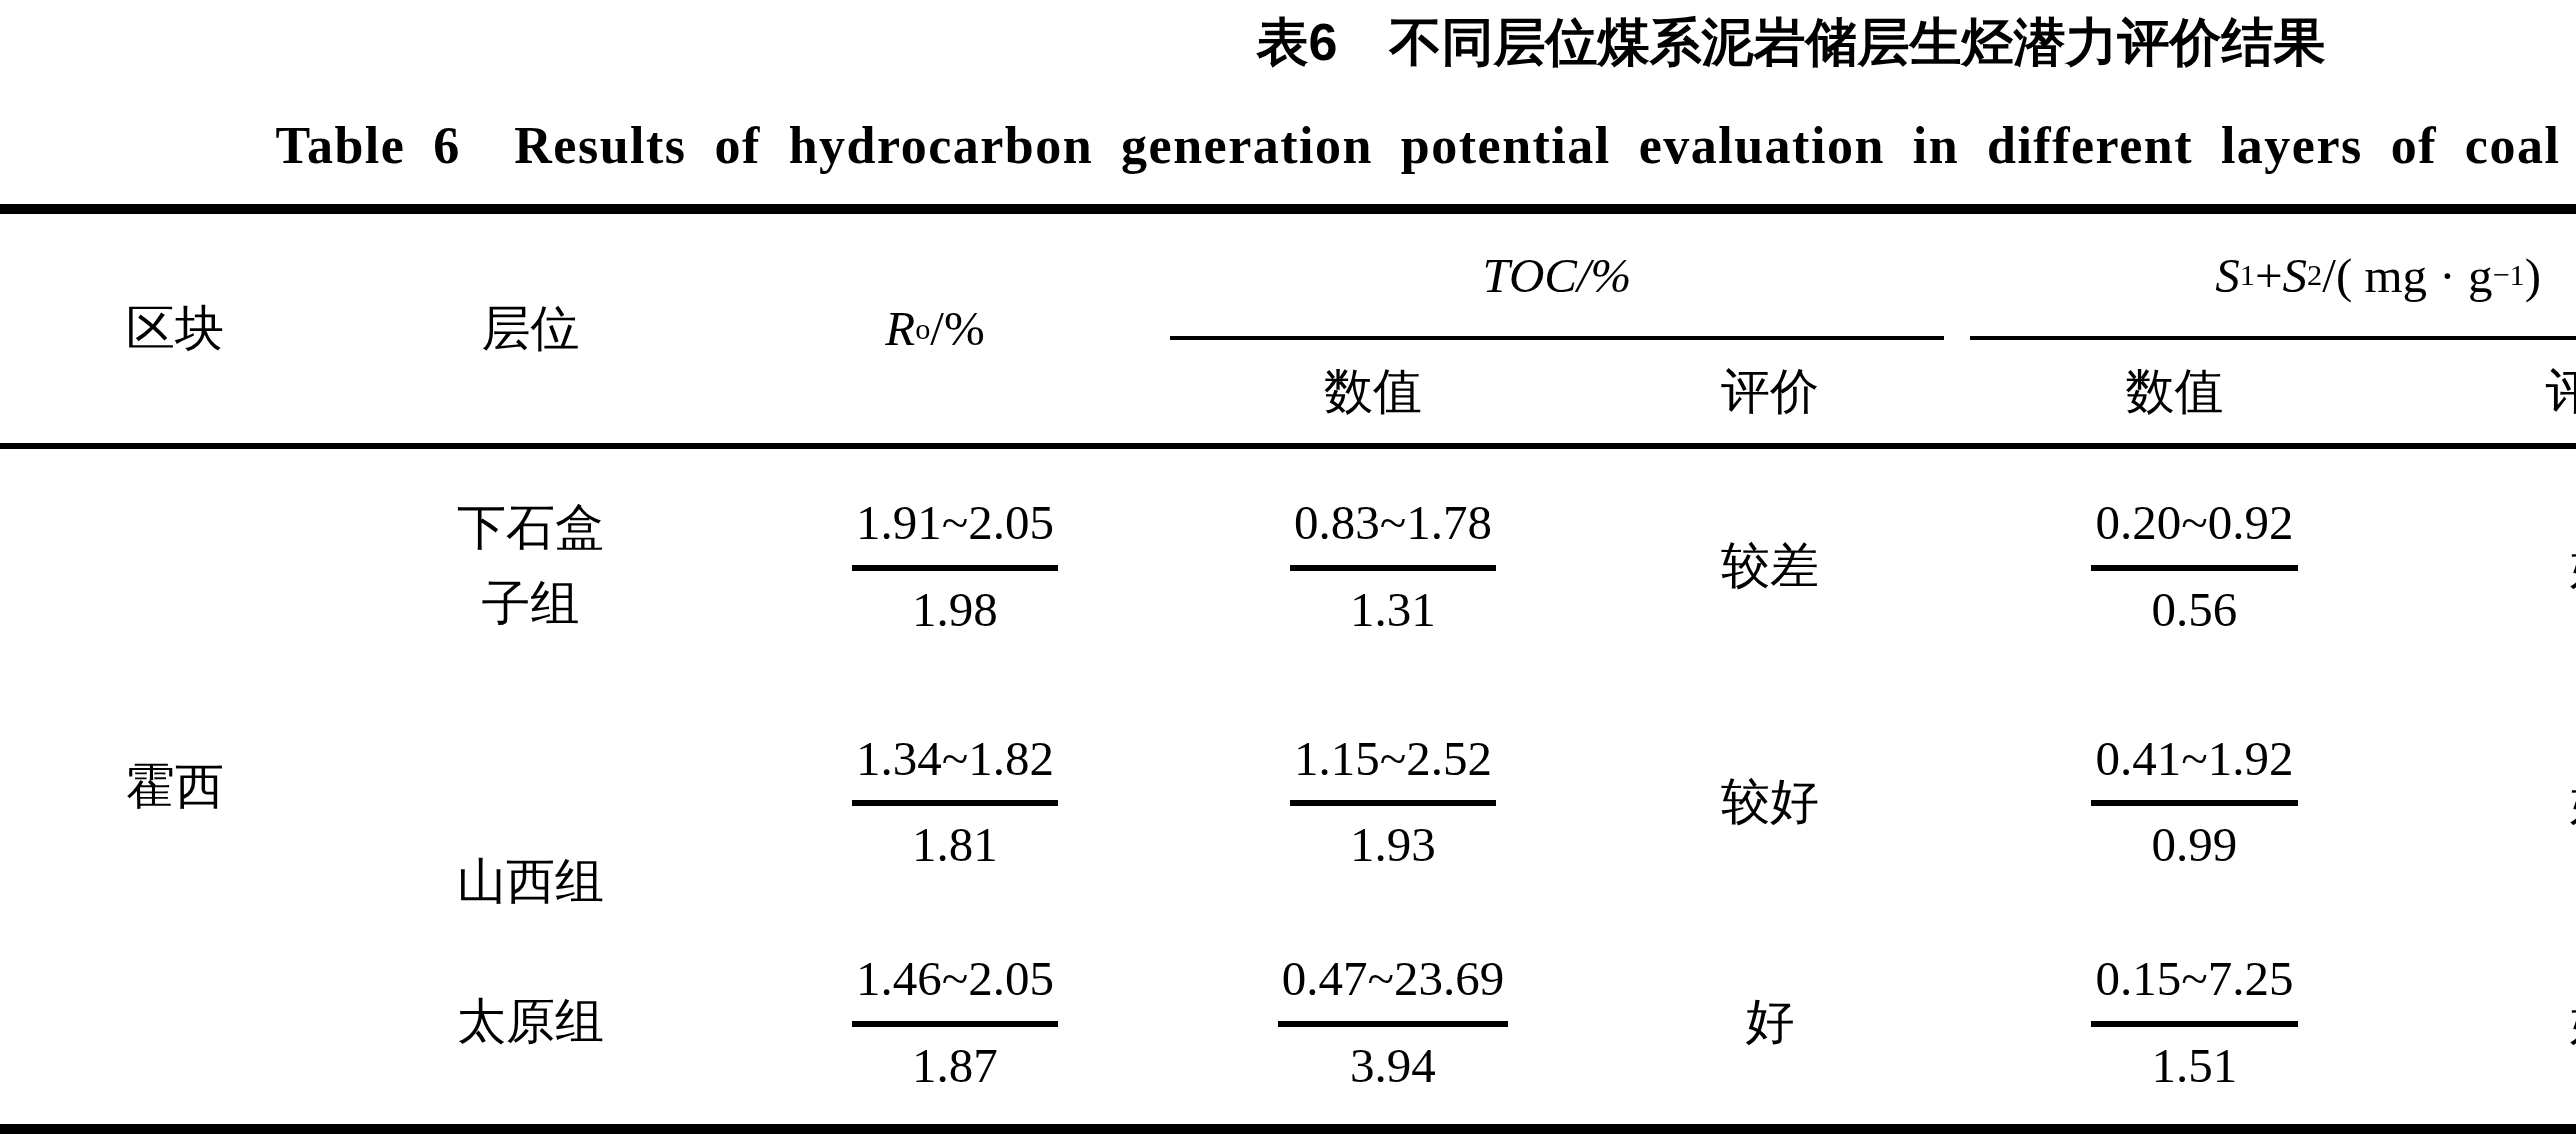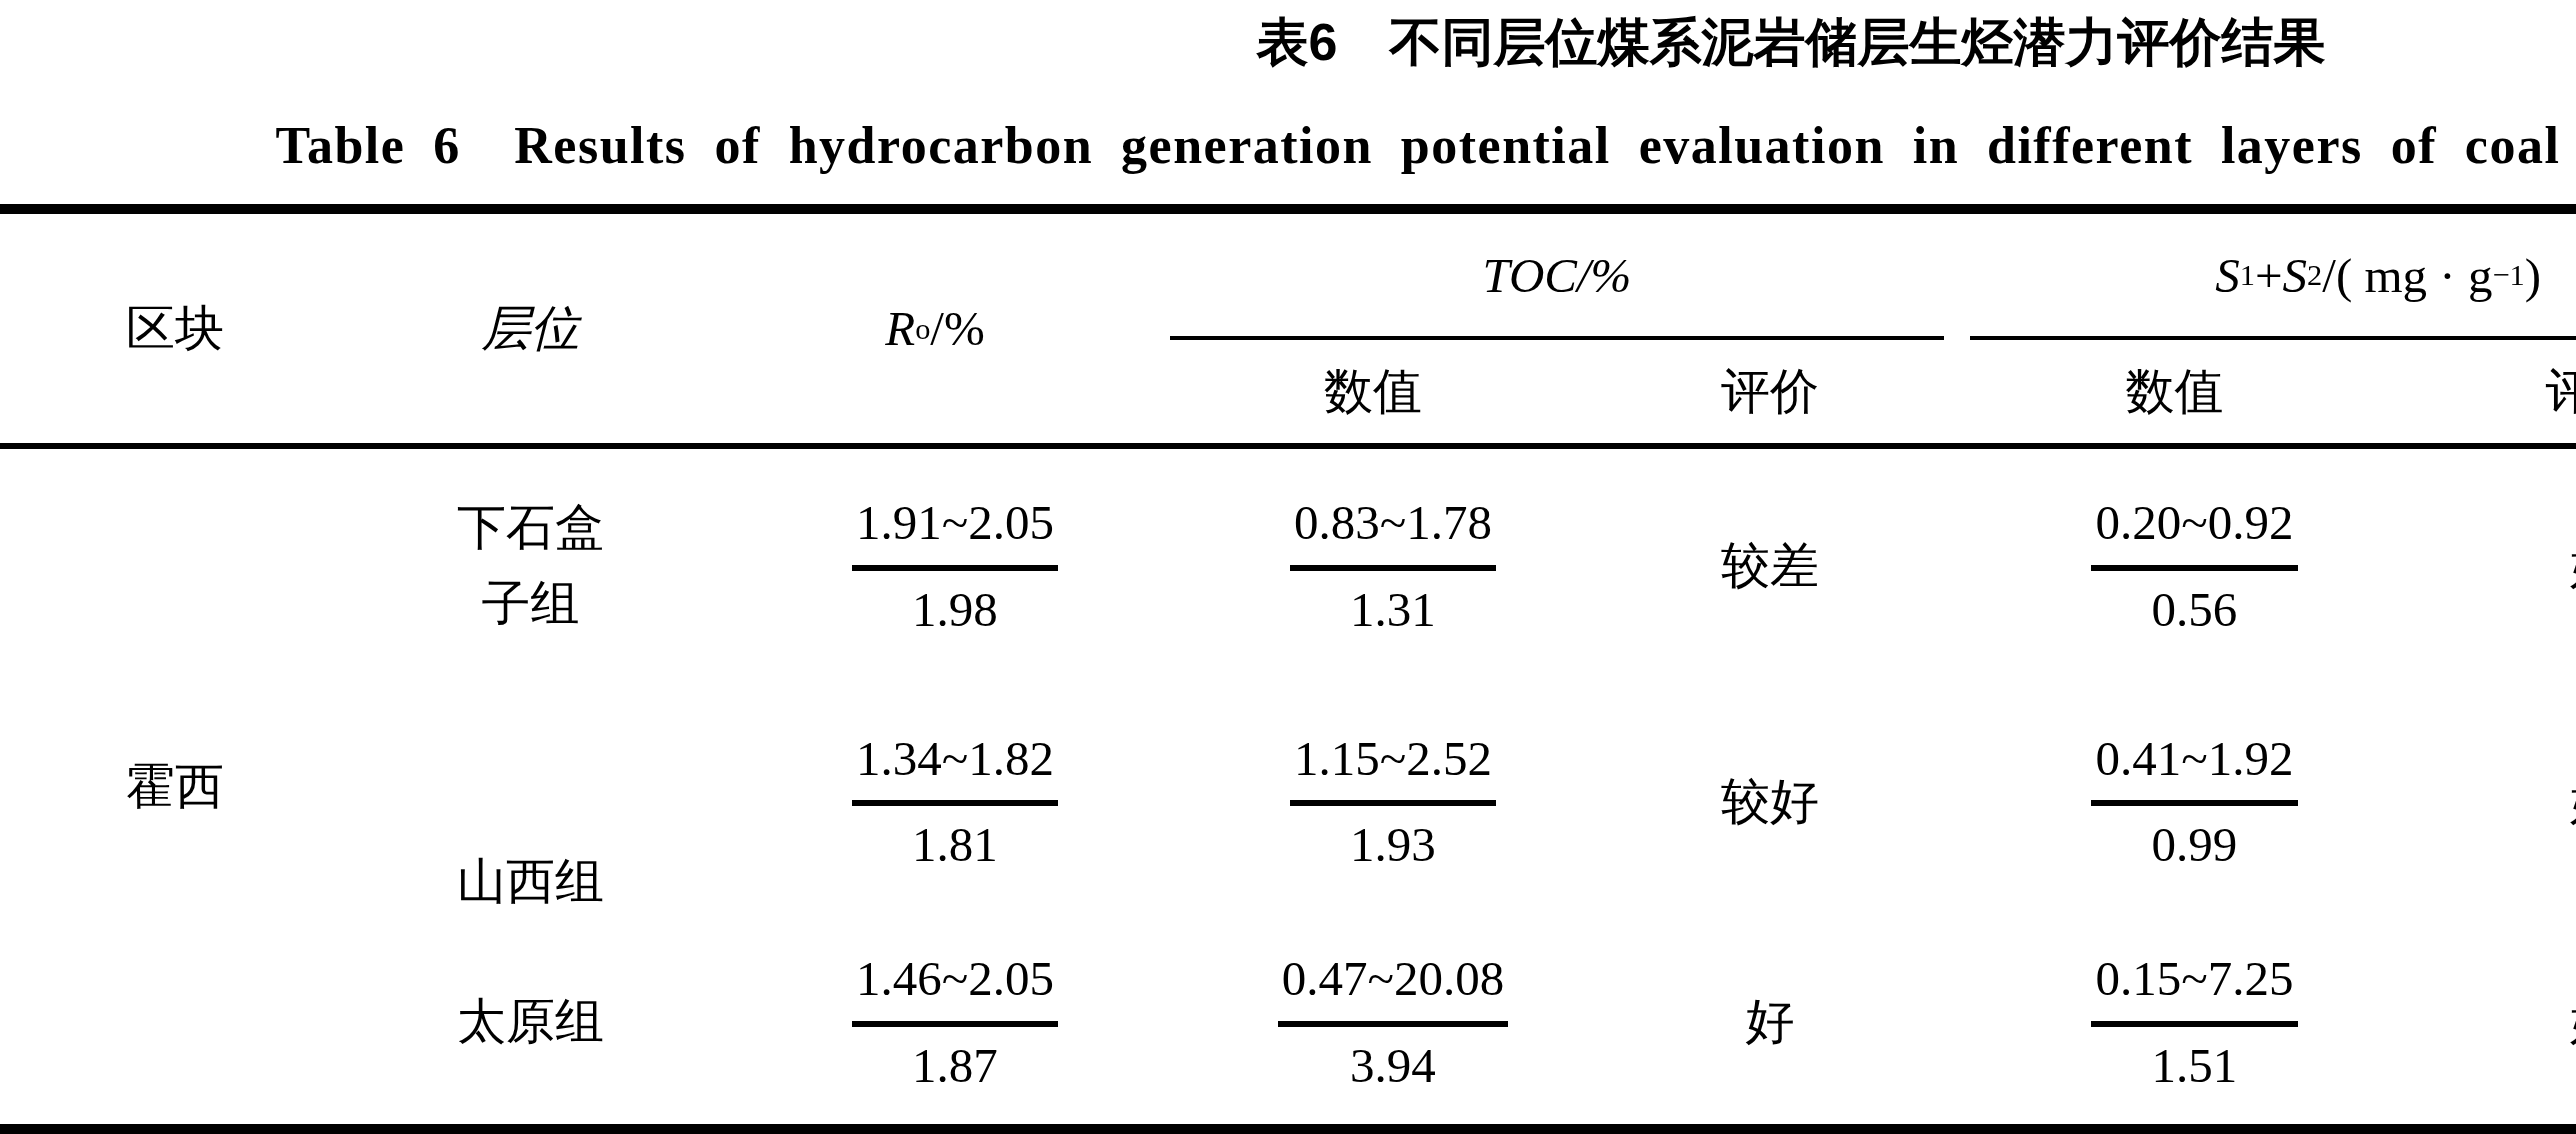--- a/index.html
+++ b/index.html
@@ -31,21 +31,21 @@
 <body>
 
 <div class="titles">
   <div class="t-zh">表6　不同层位煤系泥岩储层生烃潜力评价结果</div>
   <div class="t-en">Table 6　Results of hydrocarbon generation potential evaluation in different layers of coal measures mudstone reservoir</div>
 </div>
 
 <div class="tbl">
 
   <div class="cell" style="grid-row:1/3;grid-column:1;">区块</div>
-  <div class="cell" style="grid-row:1/3;grid-column:2;font-style:italic;">层位</div>
+  <div class="cell" style="grid-row:1/3;grid-column:2;">层位</div>
   <div class="cell nowrap" style="grid-row:1/3;grid-column:3;">
       <span class="it">R</span>
       <sub>o</sub>
       <span>/%</span>
     </div>
 
   <div class="cell grp it" style="grid-row:1;grid-column:4/6;margin:0 9.3px 0 11.3px;text-align:center;">TOC/%</div>
   <div class="cell grp nowrap" style="grid-row:1;grid-column:6/8;margin:0 6.2px 0 16.5px;">
       <span class="it">S</span>
       <sub>1</sub>
@@ -119,21 +119,21 @@
       <div class="layer">太原组</div>
     </div>
   <div class="cell" style="grid-row:6;grid-column:3;">
       <div class="frac">
         <div class="num">1.46~2.05</div>
         <div class="den">1.87</div>
       </div>
     </div>
   <div class="cell" style="grid-row:6;grid-column:4;">
       <div class="frac">
-        <div class="num">0.47~20.08</div>
+        <div class="num">0.47~23.69</div>
         <div class="den">3.94</div>
       </div>
     </div>
   <div class="cell" style="grid-row:6;grid-column:5;">好</div>
   <div class="cell" style="grid-row:6;grid-column:6;">
       <div class="frac">
         <div class="num">0.15~7.25</div>
         <div class="den">1.51</div>
       </div>
     </div>

